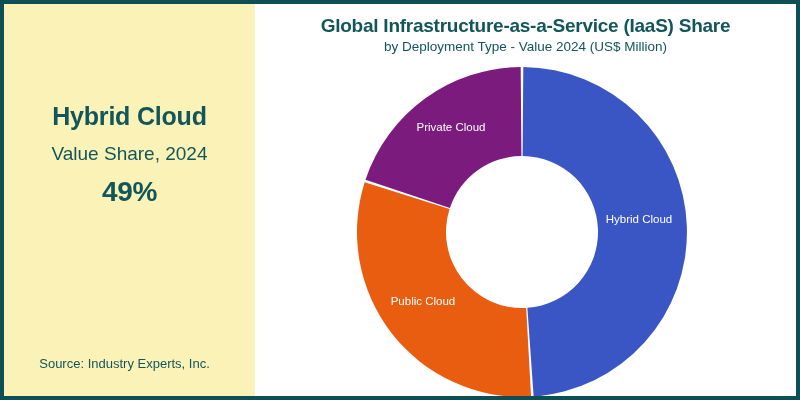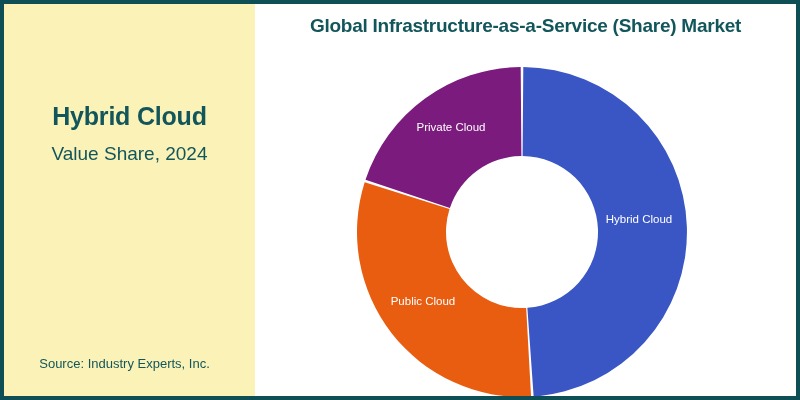--- a/index.html
+++ b/index.html
@@ -121,32 +121,34 @@
 </head>
 <body>
 
 <div id="infographic">
 
   <div class="left-panel">
 
     <div class="callout">
       <div class="callout-title">Hybrid Cloud</div>
       <div class="callout-sub">Value Share, 2024</div>
+      <div class="callout-value">49%</div>
     </div>
 
     <div class="source-block">
       <span class="source-line">Source: Industry Experts, Inc.</span>
     </div>
 
   </div>
 
   <div class="chart-panel">
 
-    <div class="chart-title">Global Infrastructure-as-a-Service (Share) Market</div>
+    <div class="chart-title">Global Infrastructure-as-a-Service (IaaS) Share</div>
 
+    <div class="chart-subtitle">by Deployment Type - Value 2024 (US$ Million)</div>
 
     <div class="donut-wrap">
       <svg id="donut-svg" width="545" height="392" viewBox="251 0 545 392" xmlns="http://www.w3.org/2000/svg">
         <g id="donut-slices">
             <path d="M 519.30 63.01 A 165 165 0 0 1 529.65 392.59 L 523.37 303.81 A 76 76 0 0 0 518.60 152.00 Z" fill="#3a56c4"></path>
             <path d="M 527.07 392.75 A 165 165 0 0 1 360.68 178.25 L 445.54 205.08 A 76 76 0 0 0 522.18 303.89 Z" fill="#e85d10"></path>
             <path d="M 361.48 175.78 A 165 165 0 0 1 516.70 63.01 L 517.40 152.00 A 76 76 0 0 0 445.91 203.95 Z" fill="#7b1b7d"></path>
           </g>
         <g id="donut-labels">
             <text class="slice-label" x="635" y="216">Hybrid Cloud</text>

